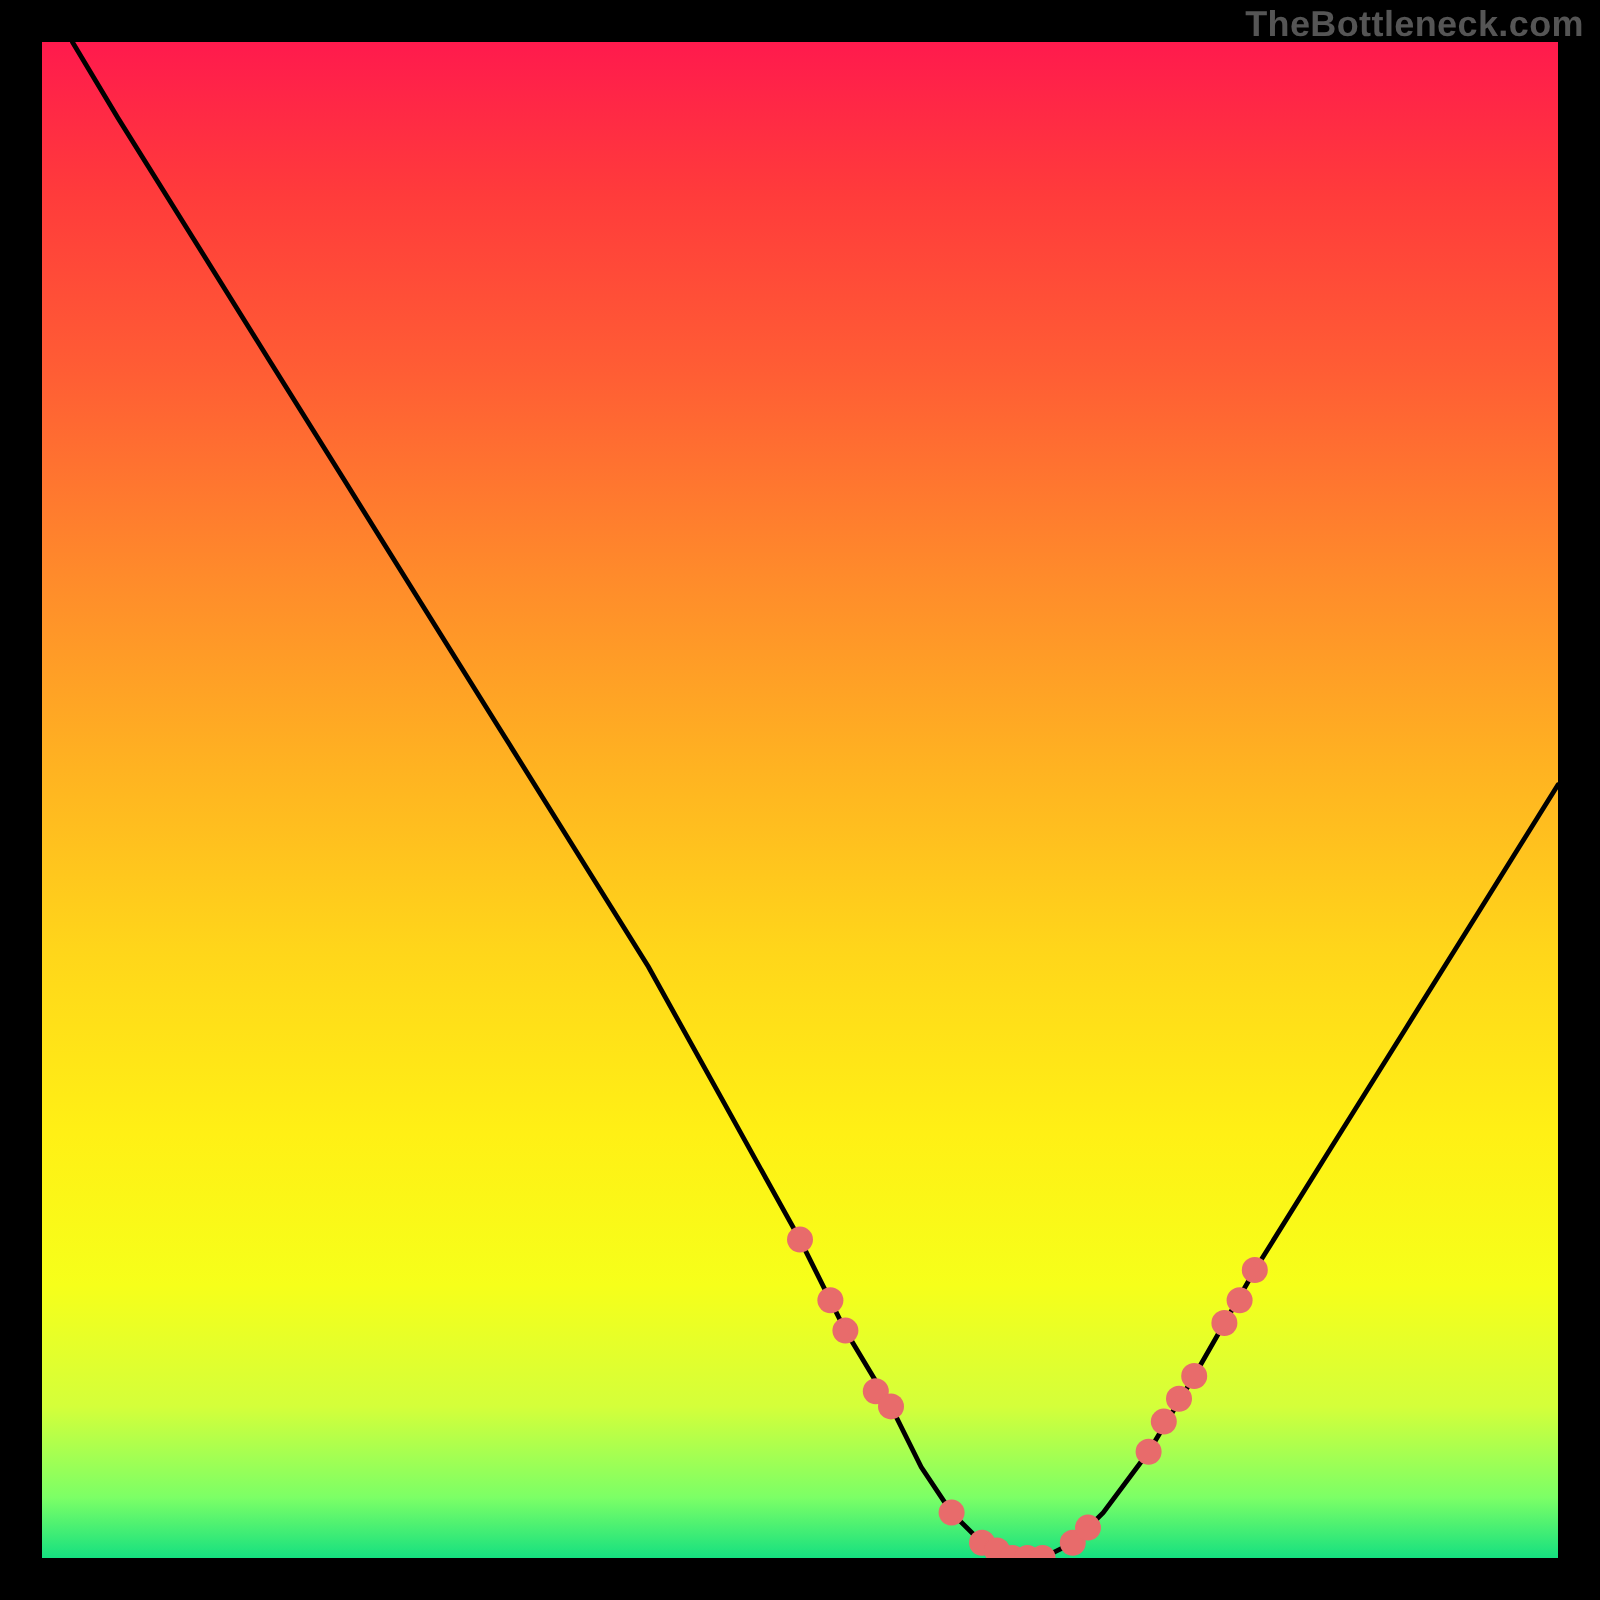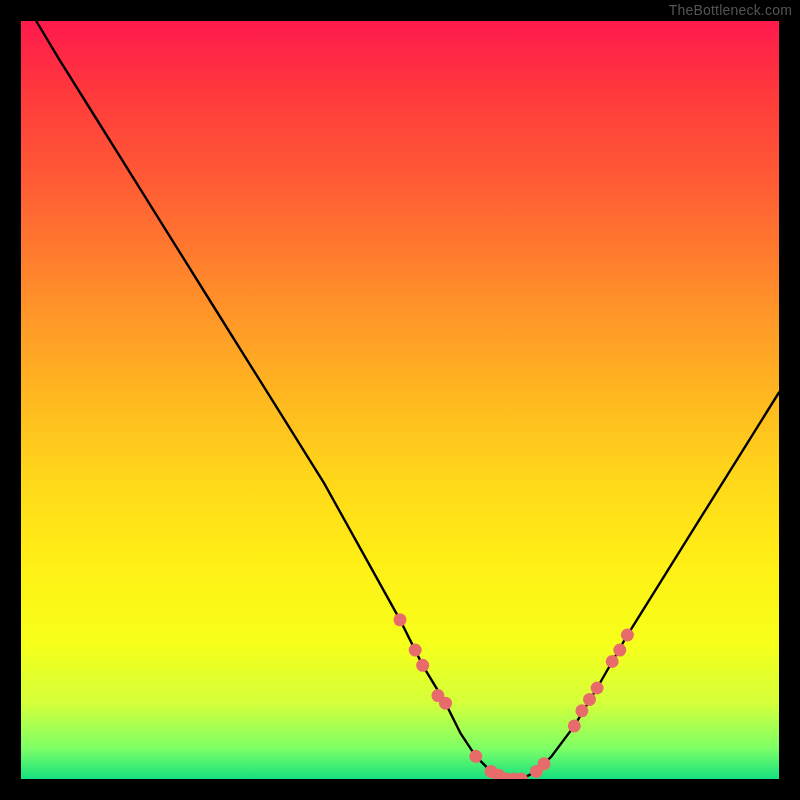--- a/index.html
+++ b/index.html
@@ -28,22 +28,22 @@
       #f6ff1a 82%,
       #d4ff3a 90%,
       #7cff66 96%,
       #15e080 100%);
   }
   .watermark {
     position: absolute;
     top: 2px;
     right: 8px;
     color: #555;
-    font-size: 14px;
-    font-weight: 400;
+    font-size: 18px;
+    font-weight: 700;
     letter-spacing: 0.2px;
     font-family: Arial, sans-serif;
   }
   svg.curve {
     position: absolute;
     left: 0;
     top: 0;
     width: 758px;
     height: 758px;
     pointer-events: none;

